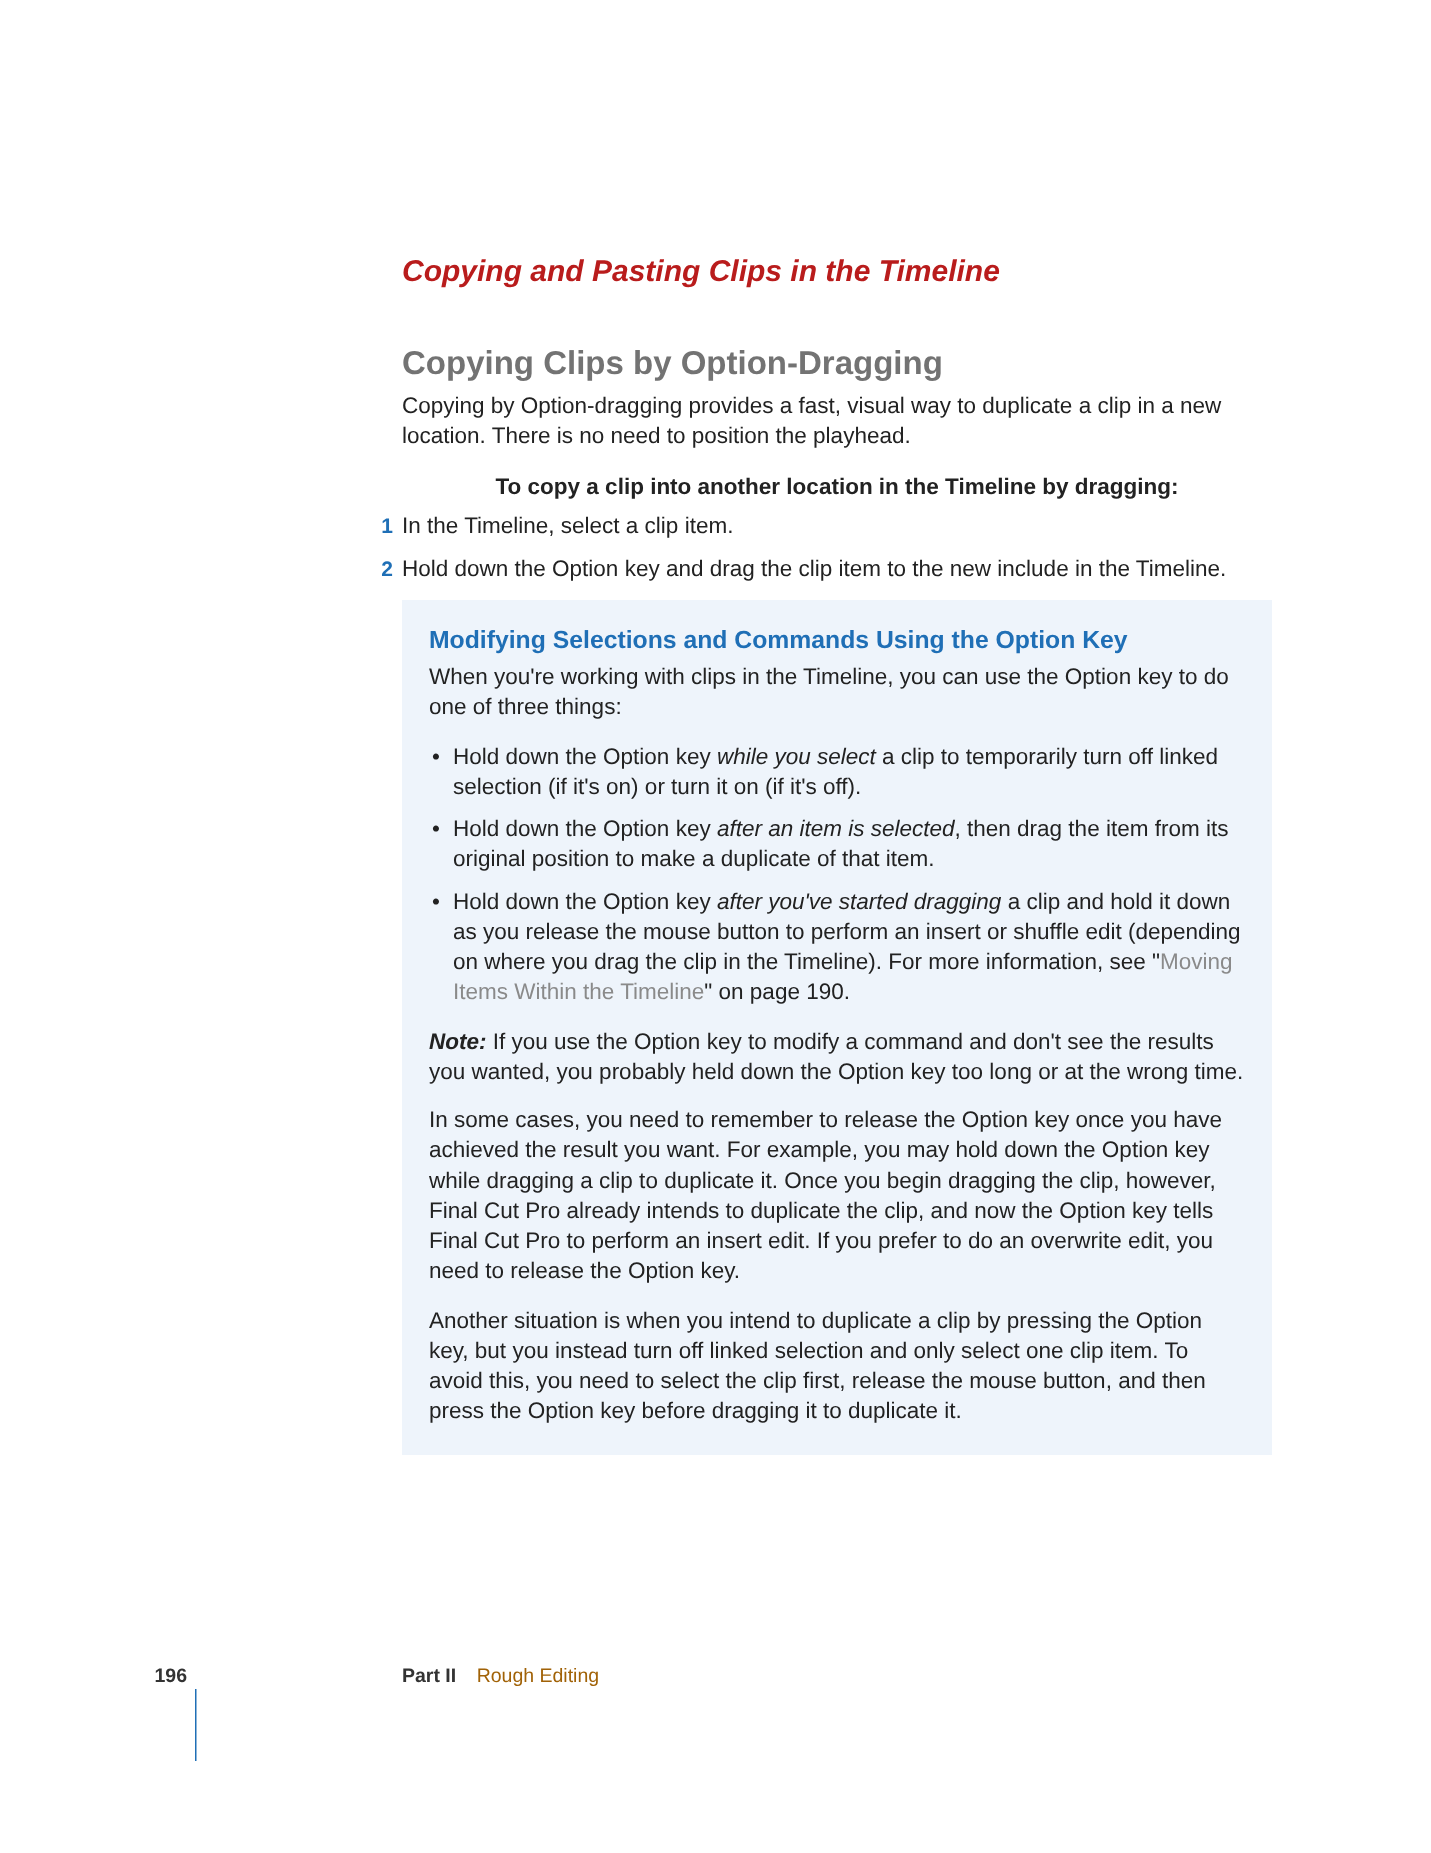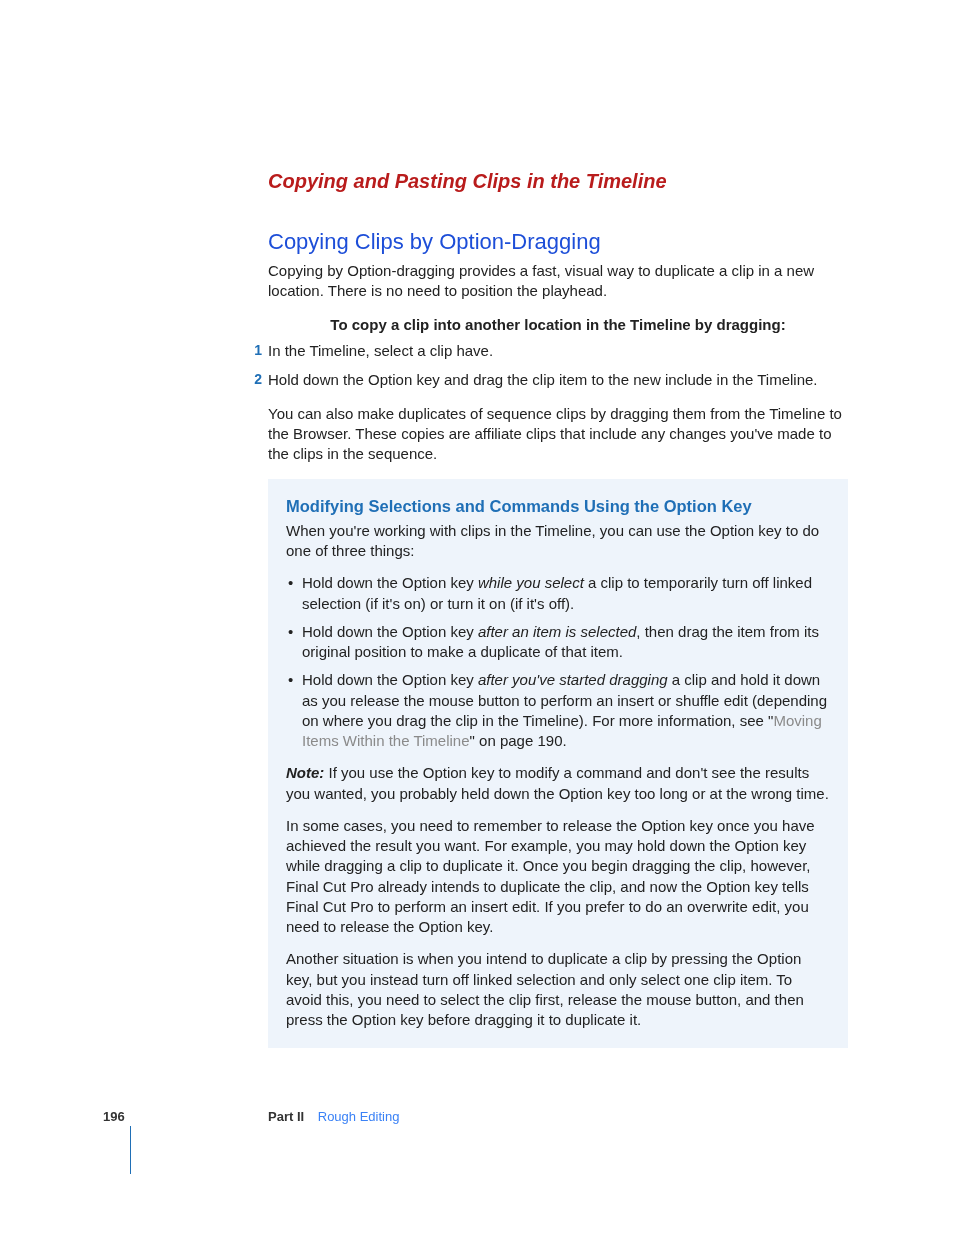--- a/index.html
+++ b/index.html
@@ -28,22 +28,22 @@
   }
   h1.section-title {
     font-style: italic;
     font-weight: 600;
     font-size: 20px;
     margin: 0 0 6px 0;
     color: #b91c1c;
   }
   p { margin: 0 0 14px 0; }
   h2.sub-title {
-    color: #1d4ed8;
-    font-weight: 400;
+    color: #737373;
+    font-weight: 700;
     font-size: 22px;
     margin: 32px 0 4px 0;
   }
   .bold-lead {
     font-weight: 700;
     margin-bottom: 6px;
     text-align: center;
   }
   .step {
     position: relative;
@@ -106,21 +106,21 @@
     font-weight: 700;
     color: #333;
   }
   .footer .part {
     position: absolute;
     left: 268px;
     top: 0;
     font-size: 13px;
   }
   .footer .part-label { font-weight: 700; color: #333; }
-  .footer .part-name { color: #3b82f6; margin-left: 10px; }
+  .footer .part-name { color: #a16207; margin-left: 10px; }
   .rule {
     position: absolute;
     left: 130px;
     top: 1126px;
     width: 1px;
     height: 48px;
     background: #1f6fb6;
   }
 </style>
 </head>
@@ -131,28 +131,27 @@
 
     <h1 class="section-title">Copying and Pasting Clips in the Timeline</h1>
 
     <h2 class="sub-title">Copying Clips by Option-Dragging</h2>
     <p>Copying by Option-dragging provides a fast, visual way to duplicate a clip in a new location. There is no need to position the playhead.</p>
 
     <p class="bold-lead">To copy a clip into another location in the Timeline by dragging:</p>
 
     <div class="step">
       <span class="num">1</span>
-      <span>In the Timeline, select a clip have.</span>
+      <span>In the Timeline, select a clip item.</span>
     </div>
     <div class="step">
       <span class="num">2</span>
       <span>Hold down the Option key and drag the clip item to the new include in the Timeline.</span>
     </div>
 
-    <p style="margin-top:14px">You can also make duplicates of sequence clips by dragging them from the Timeline to the Browser. These copies are affiliate clips that include any changes you've made to the clips in the sequence.</p>
 
     <div class="box">
       <h3>Modifying Selections and Commands Using the Option Key</h3>
       <p>When you're working with clips in the Timeline, you can use the Option key to do one of three things:</p>
       <ul>
         <li>
           <span>Hold down the Option key </span><span class="italic">while you select</span><span> a clip to temporarily turn off linked selection (if it's on) or turn it on (if it's off).</span>
         </li>
         <li>
           <span>Hold down the Option key </span><span class="italic">after an item is selected</span><span>, then drag the item from its original position to make a duplicate of that item.</span>

